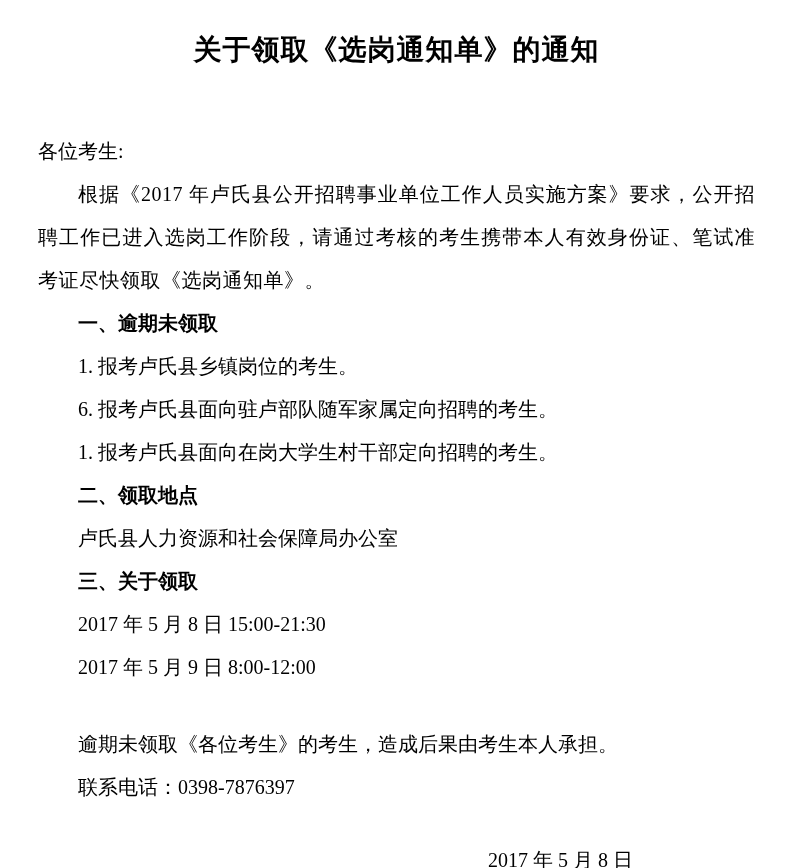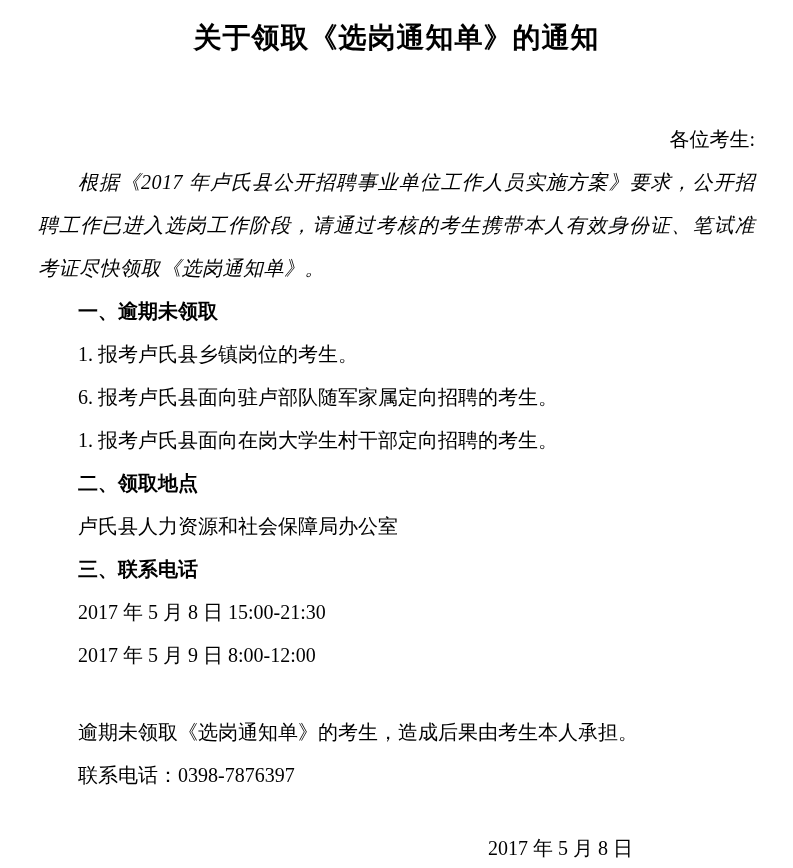--- a/index.html
+++ b/index.html
@@ -13,37 +13,35 @@
     color: #000000;
     font-family: "Liberation Serif", "DejaVu Serif", serif;
     overflow: hidden;
     padding: 14px 38px 0 38px;
   }
   .title {
     font-size: 28px;
     font-weight: 700;
     text-align: center;
     line-height: 40px;
-    margin-top: 4px;
+    margin-top: 16px;
     letter-spacing: 1px;
   }
   .body-block {
     margin-top: 60px;
     font-size: 20px;
     line-height: 43px;
   }
   .salutation {
     font-weight: 400;
-    text-align: right;
   }
   .intro {
     text-indent: 2em;
     text-align: justify;
     letter-spacing: 0.5px;
-    font-style: italic;
   }
   .sec-heading {
     font-size: 20px;
     font-weight: 700;
     margin-left: 2em;
     line-height: 43px;
     font-family: "Liberation Sans", "DejaVu Sans", sans-serif;
   }
   .item {
     margin-left: 2em;
@@ -79,28 +77,28 @@
     <p class="item">1. 报考卢氏县乡镇岗位的考生。</p>
 
     <p class="item">6. 报考卢氏县面向驻卢部队随军家属定向招聘的考生。</p>
 
     <p class="item">1. 报考卢氏县面向在岗大学生村干部定向招聘的考生。</p>
 
     <h2 class="sec-heading">二、领取地点</h2>
 
     <p class="item">卢氏县人力资源和社会保障局办公室</p>
 
-    <h2 class="sec-heading">三、联系电话</h2>
+    <h2 class="sec-heading">三、关于领取</h2>
 
     <p class="item">2017 年 5 月 8 日 15:00-21:30</p>
 
     <p class="item">2017 年 5 月 9 日 8:00-12:00</p>
 
     <div class="spacer"></div>
 
-    <p class="closing-note">逾期未领取《选岗通知单》的考生，造成后果由考生本人承担。</p>
+    <p class="closing-note">逾期未领取《各位考生》的考生，造成后果由考生本人承担。</p>
 
     <p class="contact-phone">联系电话：0398-7876397</p>
 
     <p class="doc-date">2017 年 5 月 8 日</p>
 
   </div>
 </div>
 
 </body></html>

